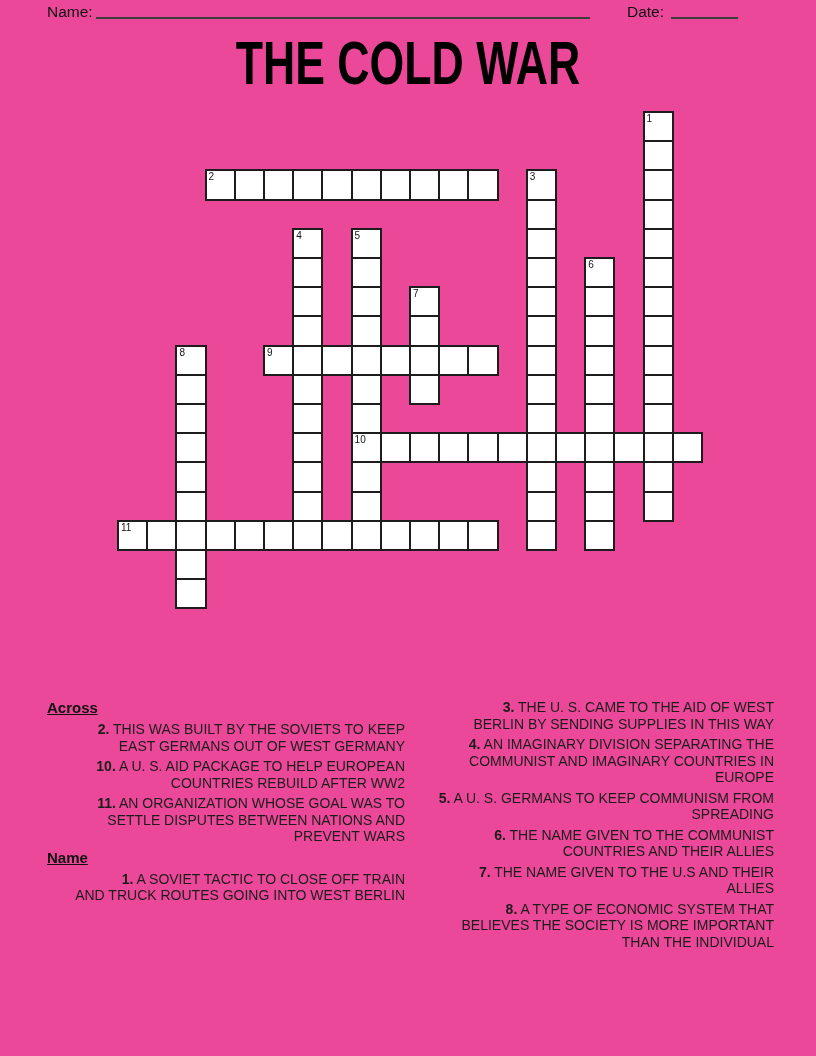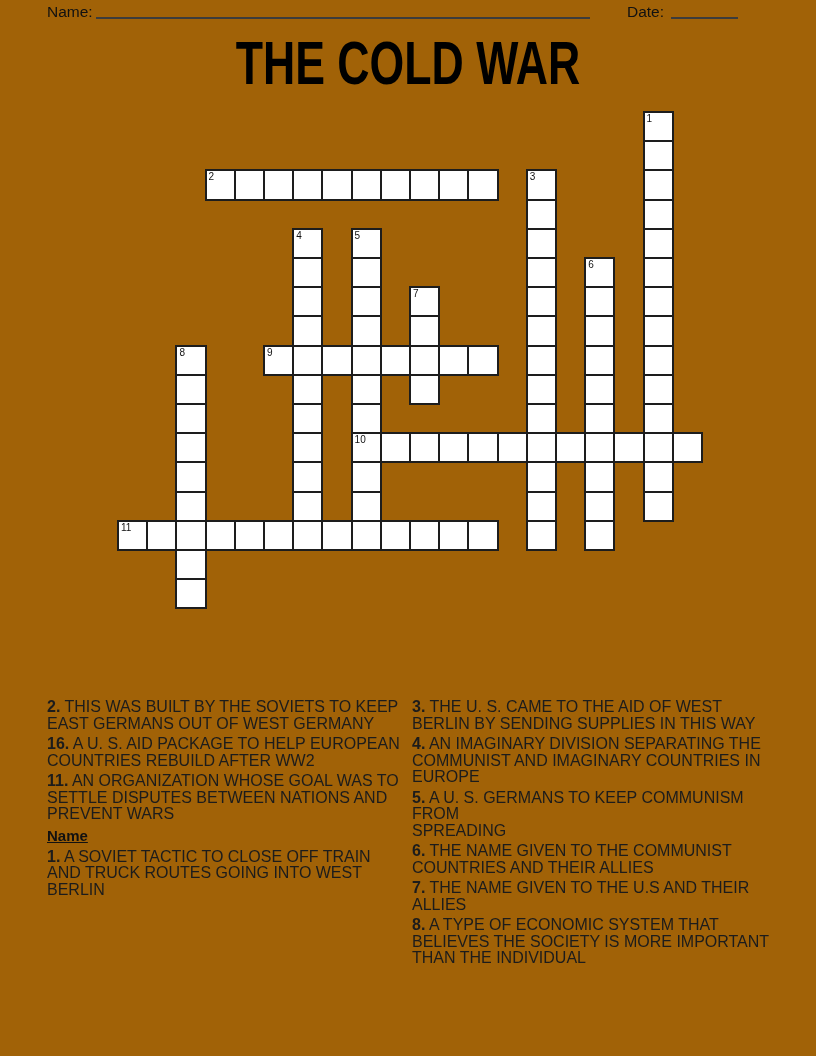--- a/index.html
+++ b/index.html
@@ -1,17 +1,17 @@
 <!DOCTYPE html>
 <html><head>
 <meta charset="utf-8">
 <style>
   html,body { margin:0; padding:0; background:#fff; }
   .page {
-    position:relative; width:816px; height:1056px; background:#a16207;
+    position:relative; width:816px; height:1056px; background:#ec4899;
     font-family:"Liberation Sans", sans-serif; color:#1a1a1a; overflow:hidden;
   }
   .hdr-label { position:absolute; top:3px; font-size:15.5px; color:#111; }
   .fill-line { position:absolute; top:17px; height:1.7px; background:#3c3c3c; }
   .title {
     position:absolute; top:32px; left:0; width:816px; text-align:center;
     font-size:62px; line-height:62px; font-weight:bold; color:#000;
     transform:scaleX(0.72); transform-origin:50% 50%; white-space:nowrap;
   }
   .grid { position:absolute; left:117px; top:111px; }
@@ -24,22 +24,22 @@
     color:#111; font-weight:normal;
   }
   .clue-col { position:absolute; }
   .col-left  { left:47px;  top:699px; width:358px; }
   .col-right { left:412px; top:699px; width:362px; }
   .clue-heading {
     font-size:15px; line-height:17px; font-weight:bold;
     text-decoration:underline; margin:0 0 5px 0; color:#111;
   }
   .clue {
-    font-size:16px; line-height:16.5px; margin:0 0 4px 0;
-    white-space:pre-wrap; color:#1c1c1c;
+    font-size:14px; line-height:16.5px; margin:0 0 4px 0;
+    white-space:pre-wrap; color:#1c1c1c;text-align:right;
   }
   .clue .num { font-weight:bold; }
 </style>
 </head>
 <body>
 
 <div class="page">
 
   <span class="hdr-label" style="left:47px;">Name:</span>
   <div class="fill-line" style="left:96px; width:494px;"></div>
@@ -173,24 +173,25 @@
       <div class="cell" style="left: 116.8px; top: 408.8px; width: 31.2px; height: 31.2px;"></div>
       <div class="cell" style="left: 146px; top: 408.8px; width: 31.2px; height: 31.2px;"></div>
       <div class="cell" style="left: 204.4px; top: 408.8px; width: 31.2px; height: 31.2px;"></div>
       <div class="cell" style="left: 262.8px; top: 408.8px; width: 31.2px; height: 31.2px;"></div>
       <div class="cell" style="left: 292px; top: 408.8px; width: 31.2px; height: 31.2px;"></div>
       <div class="cell" style="left: 321.2px; top: 408.8px; width: 31.2px; height: 31.2px;"></div>
       <div class="cell" style="left: 350.4px; top: 408.8px; width: 31.2px; height: 31.2px;"></div>
     </div>
 
   <div class="clue-col col-left">
+    <div class="clue-heading">Across</div>
     <div id="across-clues">
         <div class="clue"><span class="num">2.</span> <span>THIS WAS BUILT BY THE SOVIETS TO KEEP
 EAST GERMANS OUT OF WEST GERMANY</span></div>
-        <div class="clue"><span class="num">16.</span> <span>A U. S. AID PACKAGE TO HELP EUROPEAN
+        <div class="clue"><span class="num">10.</span> <span>A U. S. AID PACKAGE TO HELP EUROPEAN
 COUNTRIES REBUILD AFTER WW2</span></div>
         <div class="clue"><span class="num">11.</span> <span>AN ORGANIZATION WHOSE GOAL WAS TO
 SETTLE DISPUTES BETWEEN NATIONS AND
 PREVENT WARS</span></div>
       </div>
     <div class="clue-heading">Name</div>
     <div id="down-clues-left">
         <div class="clue"><span class="num">1.</span> <span>A SOVIET TACTIC TO CLOSE OFF TRAIN
 AND TRUCK ROUTES GOING INTO WEST BERLIN</span></div>
       </div>

